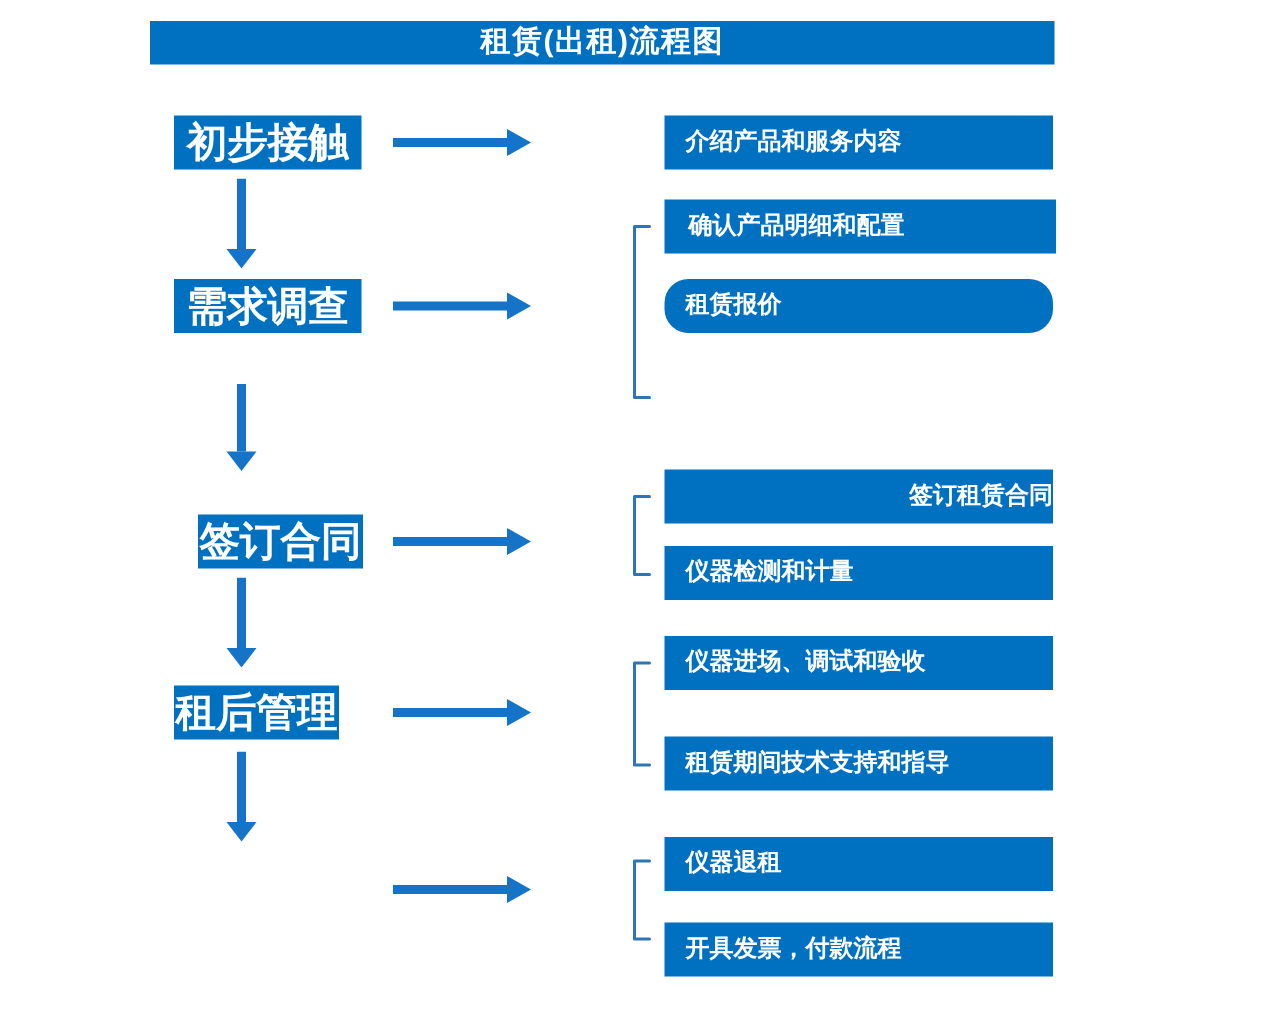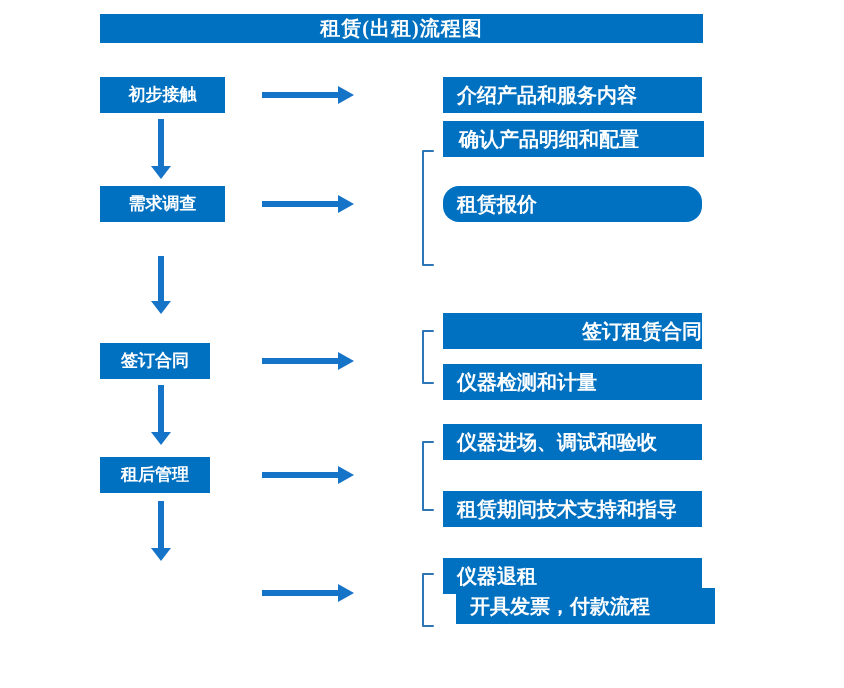--- a/index.html
+++ b/index.html
@@ -1,58 +1,58 @@
 <!DOCTYPE html>
 <html style="--box: #0070C0; --arrow: #1573C8; --bracket: #2E75B6; --txt: #FFFFFF; --bg: #FFFFFF;"><head>
 <meta charset="utf-8">
 <style>
   html,body{margin:0;padding:0;background:#fff;}
   .canvas{
     position:relative;width:844px;height:688px;background:var(--bg,#fff);
-    font-family:Liberation Serif, serif;overflow:hidden;
+    font-family:Liberation Sans, sans-serif;overflow:hidden;
   }
   .bluebox{
     position:absolute;background:var(--box,#0070C0);color:var(--txt,#fff);
     font-weight:bold;white-space:nowrap;overflow:hidden;
   }
   .title-bar{
     left:100px;top:14px;width:603px;height:29px;line-height:29px;
     text-align:center;font-size:20px;letter-spacing:1px;
   }
-  .step-box{height:36px;line-height:36px;text-align:center;font-size:17px;}
+  .step-box{height:36px;line-height:36px;text-align:center;font-size:27px;margin-left:16px;}
   .detail-box{left:443px;width:245px;height:36px;line-height:36px;
-    padding-left:14px;text-align:left;font-size:20px;}
+    padding-left:14px;text-align:left;font-size:16px;}
   .connector{position:absolute;display:block;}
   .h-arrow{left:262px;width:92px;height:22px;}
   .v-arrow{left:150px;width:22px;}
   .bracket{left:418px;width:16px;}
   .arrow-fill{fill:var(--arrow,#1573C8);}
   .bracket-stroke{stroke:var(--bracket,#2E75B6);stroke-width:2;fill:none;stroke-linecap:round;stroke-linejoin:round;}
 </style>
 </head>
 <body>
 
 <div class="canvas">
 
   <div class="bluebox title-bar">租赁(出租)流程图</div>
 
   <div class="bluebox step-box" style="left:100px;top:77px;width:125px;">初步接触</div>
   <div class="bluebox step-box" style="left:100px;top:186px;width:125px;">需求调查</div>
-  <div class="bluebox step-box" style="left:100px;top:343px;width:110px;">签订合同</div>
+  <div class="bluebox step-box" style="left:116px;top:343px;width:110px;">签订合同</div>
   <div class="bluebox step-box" style="left:100px;top:457px;width:110px;">租后管理</div>
 
   <div class="bluebox detail-box" style="top:77px;">介绍产品和服务内容</div>
-  <div class="bluebox detail-box" style="top:121px;padding-left:16px;">确认产品明细和配置</div>
+  <div class="bluebox detail-box" style="top:133px;padding-left:16px;">确认产品明细和配置</div>
   <div class="bluebox detail-box" style="top:186px;border-radius:16px;">租赁报价</div>
   <div class="bluebox detail-box" style="top:313px;text-align:right;">签订租赁合同</div>
   <div class="bluebox detail-box" style="top:364px;">仪器检测和计量</div>
   <div class="bluebox detail-box" style="top:424px;">仪器进场、调试和验收</div>
   <div class="bluebox detail-box" style="top:558px;">仪器退租</div>
   <div class="bluebox detail-box" style="top:491px;">租赁期间技术支持和指导</div>
-  <div class="bluebox detail-box" style="top:588px;margin-left:13px;">开具发票，付款流程</div>
+  <div class="bluebox detail-box" style="top:615px;">开具发票，付款流程</div>
 
   <svg class="connector h-arrow" style="top:84px;" viewBox="0 0 92 22">
       <rect class="arrow-fill" x="0" y="8" width="76" height="6"></rect>
       <polygon class="arrow-fill" points="76,2 92,11 76,20"></polygon>
     </svg>
   <svg class="connector h-arrow" style="top:193px;" viewBox="0 0 92 22">
       <rect class="arrow-fill" x="0" y="8" width="76" height="6"></rect>
       <polygon class="arrow-fill" points="76,2 92,11 76,20"></polygon>
     </svg>
   <svg class="connector h-arrow" style="top:350px;" viewBox="0 0 92 22">

